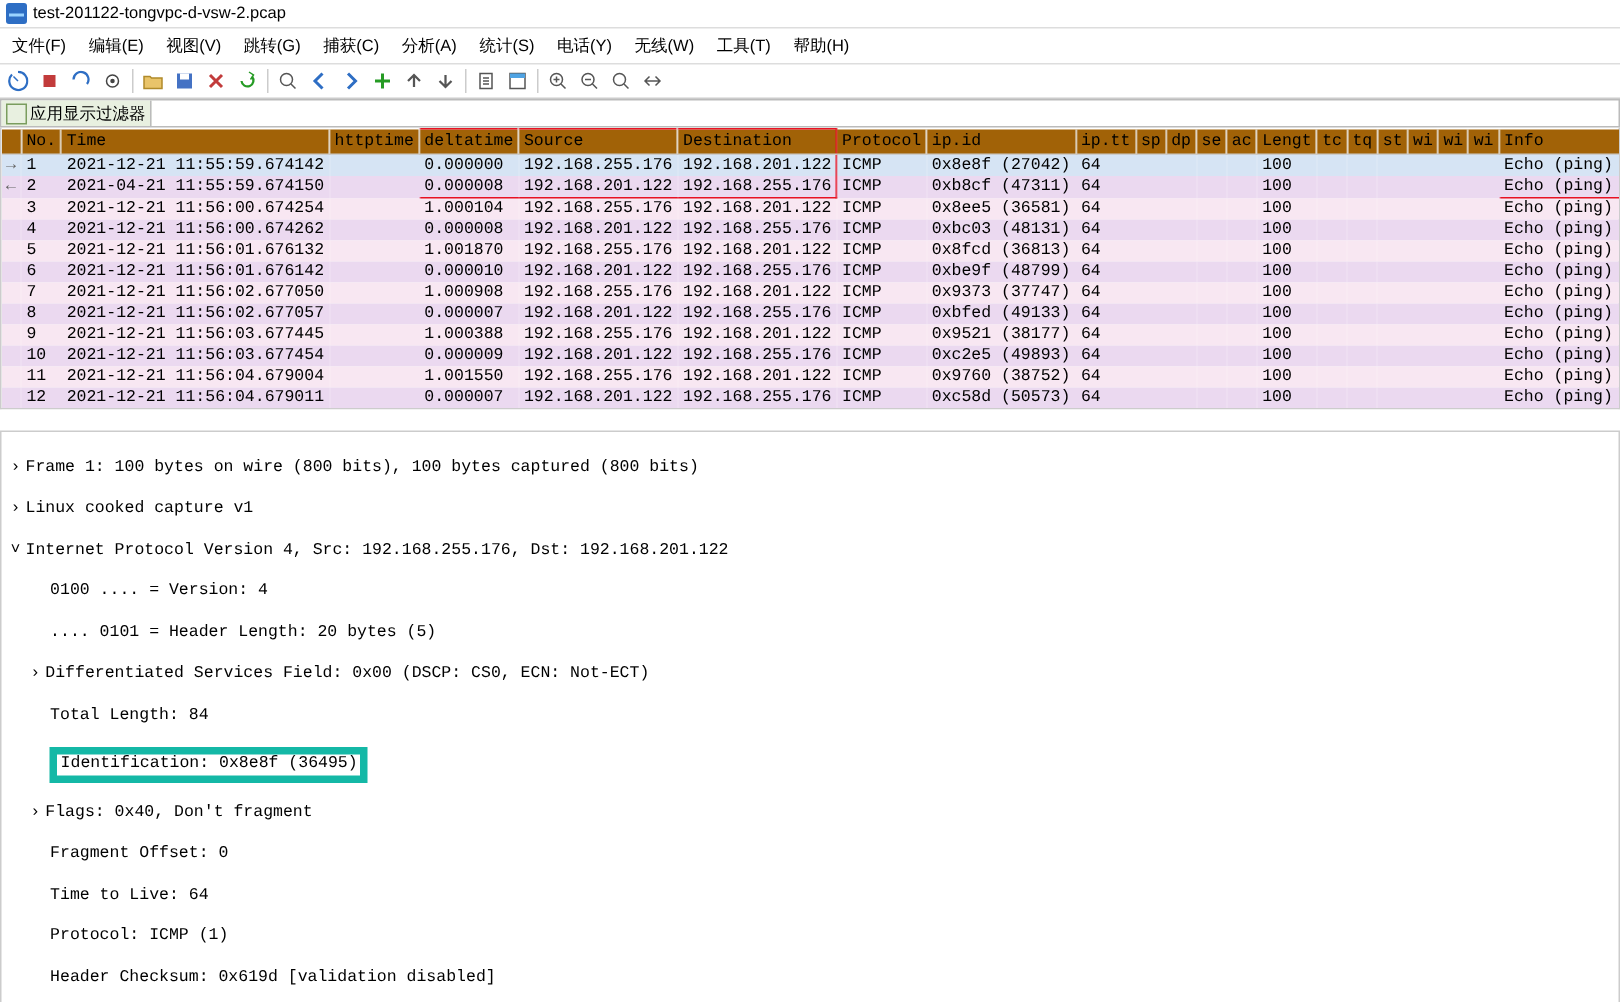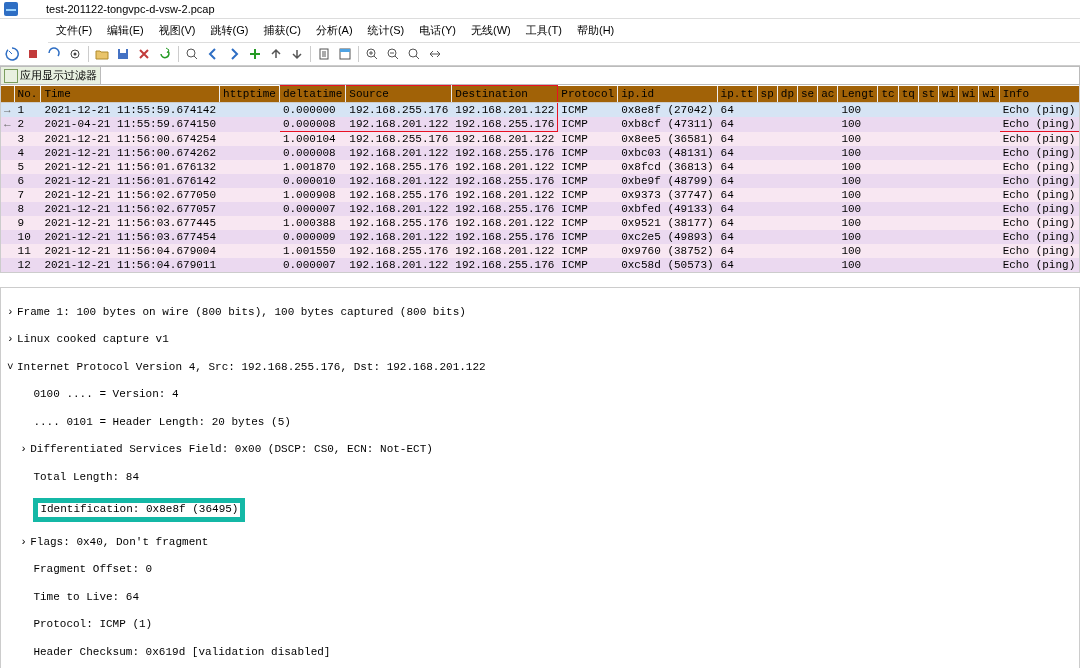--- a/index.html
+++ b/index.html
@@ -1,19 +1,19 @@
 <!DOCTYPE html>
 <html><head>
 <meta charset="utf-8">
 <style>
   html,body{margin:0;padding:0;font-family:"Microsoft YaHei","Segoe UI",sans-serif;font-size:11px;color:#000;background:#fff;}
-  .title-bar{display:flex;align-items:center;padding:2px 4px;border-bottom:1px solid #ddd;gap:24px;}
+  .title-bar{display:flex;align-items:center;padding:2px 4px;border-bottom:1px solid #ddd;}
   .title-bar .icon{width:14px;height:14px;background:#2E6EC4;position:relative;margin-right:4px;border-radius:2px;}
   .title-bar .icon:after{content:"";position:absolute;left:2px;top:7px;width:10px;height:2px;background:#9ad3ff;}
-  .menu-bar{padding:2px 2px;border-bottom:1px solid #ddd;margin-left:48px;}
+  .menu-bar{padding:2px 2px;border-bottom:1px solid #ddd;}
   .menu-bar span{padding:2px 6px;display:inline-block;}
   .toolbar{display:flex;align-items:center;padding:1px 2px;border-bottom:1px solid #ccc;gap:1px;}
   .tb-btn{width:18px;height:18px;display:flex;align-items:center;justify-content:center;border:1px solid transparent;}
   .tb-btn svg{width:14px;height:14px;}
   .tb-sep{width:1px;height:16px;background:#ccc;margin:0 2px;}
   .filter-bar{display:flex;align-items:flex-end;border:1px solid #bbb;gap:24px;}
   .filter-bar .fb-lbl{background:#E8F0E0;border-right:1px solid #bbb;padding:1px 3px;display:flex;align-items:center;}
   .filter-bar .fb-lbl .sq{width:12px;height:12px;border:1px solid #7a9d5e;margin-right:2px;}
   .filter-bar input{flex:1;border:none;outline:none;padding:2px 4px;color:#888;font-style:italic;font-size:11px;}
   .packet-list{font-family:"Courier New",monospace;font-size:11px;border:1px solid #ccc;border-top:none;overflow:auto;}

